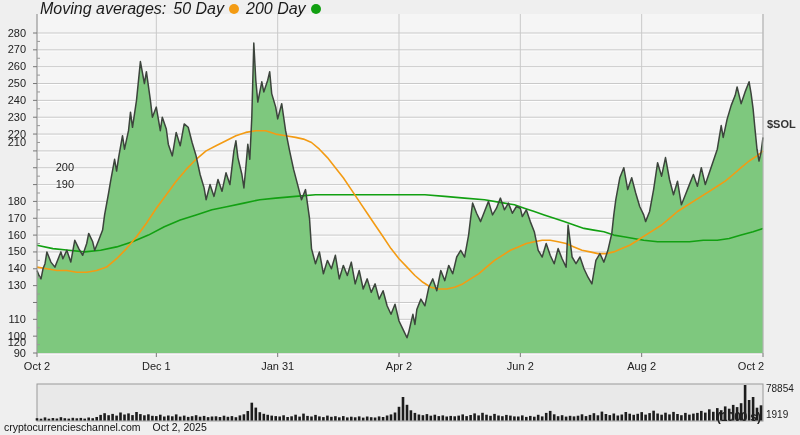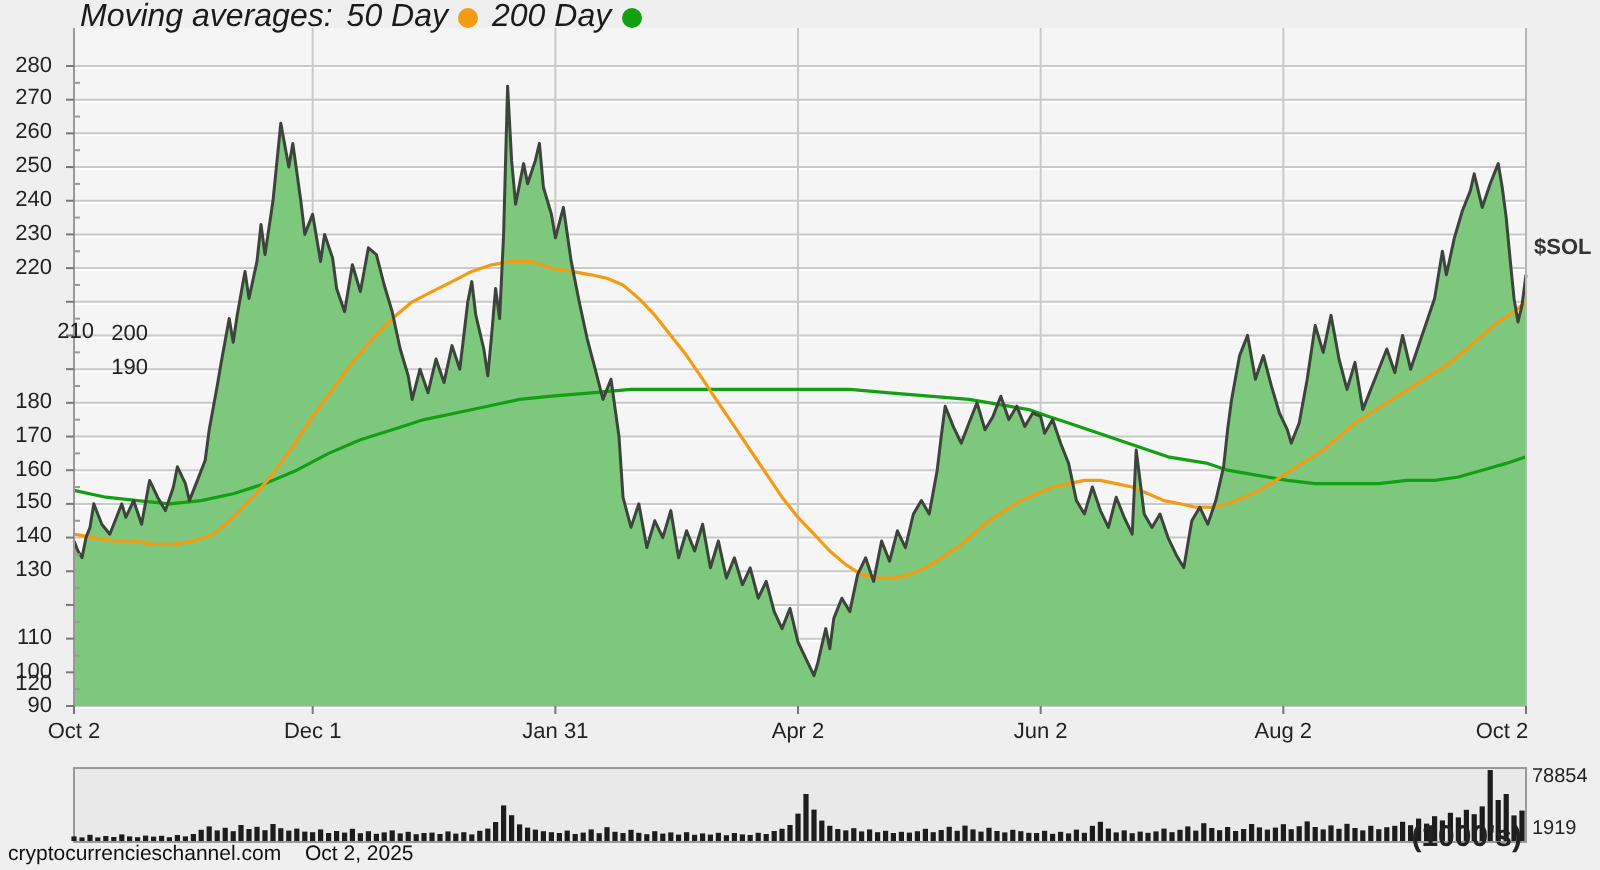--- a/index.html
+++ b/index.html
@@ -22,21 +22,21 @@
   }
   .xlab{
     position:absolute;transform:translateX(-50%);
     font-size:11px;color:#222;white-space:nowrap;
   }
   #sol-label{position:absolute;left:767px;top:118px;font-size:11px;font-weight:bold;color:#333;}
   #vol-max{position:absolute;left:766px;top:383px;font-size:10px;color:#222;}
   #vol-min{position:absolute;left:766px;top:409px;font-size:10px;color:#222;}
   #vol-units{
     position:absolute;left:662px;top:410px;width:99px;text-align:right;
-    font-size:15px;font-weight:bold;color:#222;
+    font-size:12px;font-weight:bold;color:#222;
   }
   #footer{position:absolute;left:4px;top:421px;font-size:10.5px;color:#111;white-space:nowrap;}
   #footer .date{margin-left:9px;}
 </style>
 </head>
 <body>
 
 <svg id="gfx" width="800" height="435">
     <rect x="37" y="14" width="726" height="339" fill="#f5f5f5"></rect>
     <line x1="37" x2="763" y1="354" y2="354" stroke="#ffffff" stroke-width="1"></line>
@@ -337,21 +337,21 @@
 </div>
 
 <div id="ylabels">
     <span class="ylab" style="top: 27.5px;">280</span>
     <span class="ylab" style="top: 44.3421px;">270</span>
     <span class="ylab" style="top: 61.1842px;">260</span>
     <span class="ylab" style="top: 78.0263px;">250</span>
     <span class="ylab" style="top: 94.8684px;">240</span>
     <span class="ylab" style="top: 111.711px;">230</span>
     <span class="ylab" style="top: 128.553px;">220</span>
-    <span class="ylab" style="top: 161px; padding-left: 21px;">210</span>
+    <span class="ylab" style="top: 137px;">210</span>
     <span class="ylab" style="top: 162.237px; padding-left: 48px;">200</span>
     <span class="ylab" style="top: 179.079px; padding-left: 48px;">190</span>
     <span class="ylab" style="top: 195.921px;">180</span>
     <span class="ylab" style="top: 212.763px;">170</span>
     <span class="ylab" style="top: 229.605px;">160</span>
     <span class="ylab" style="top: 246.447px;">150</span>
     <span class="ylab" style="top: 263.289px;">140</span>
     <span class="ylab" style="top: 280.132px;">130</span>
     <span class="ylab" style="top: 296.974px; margin-top: 40px;">120</span>
     <span class="ylab" style="top: 313.816px;">110</span>

